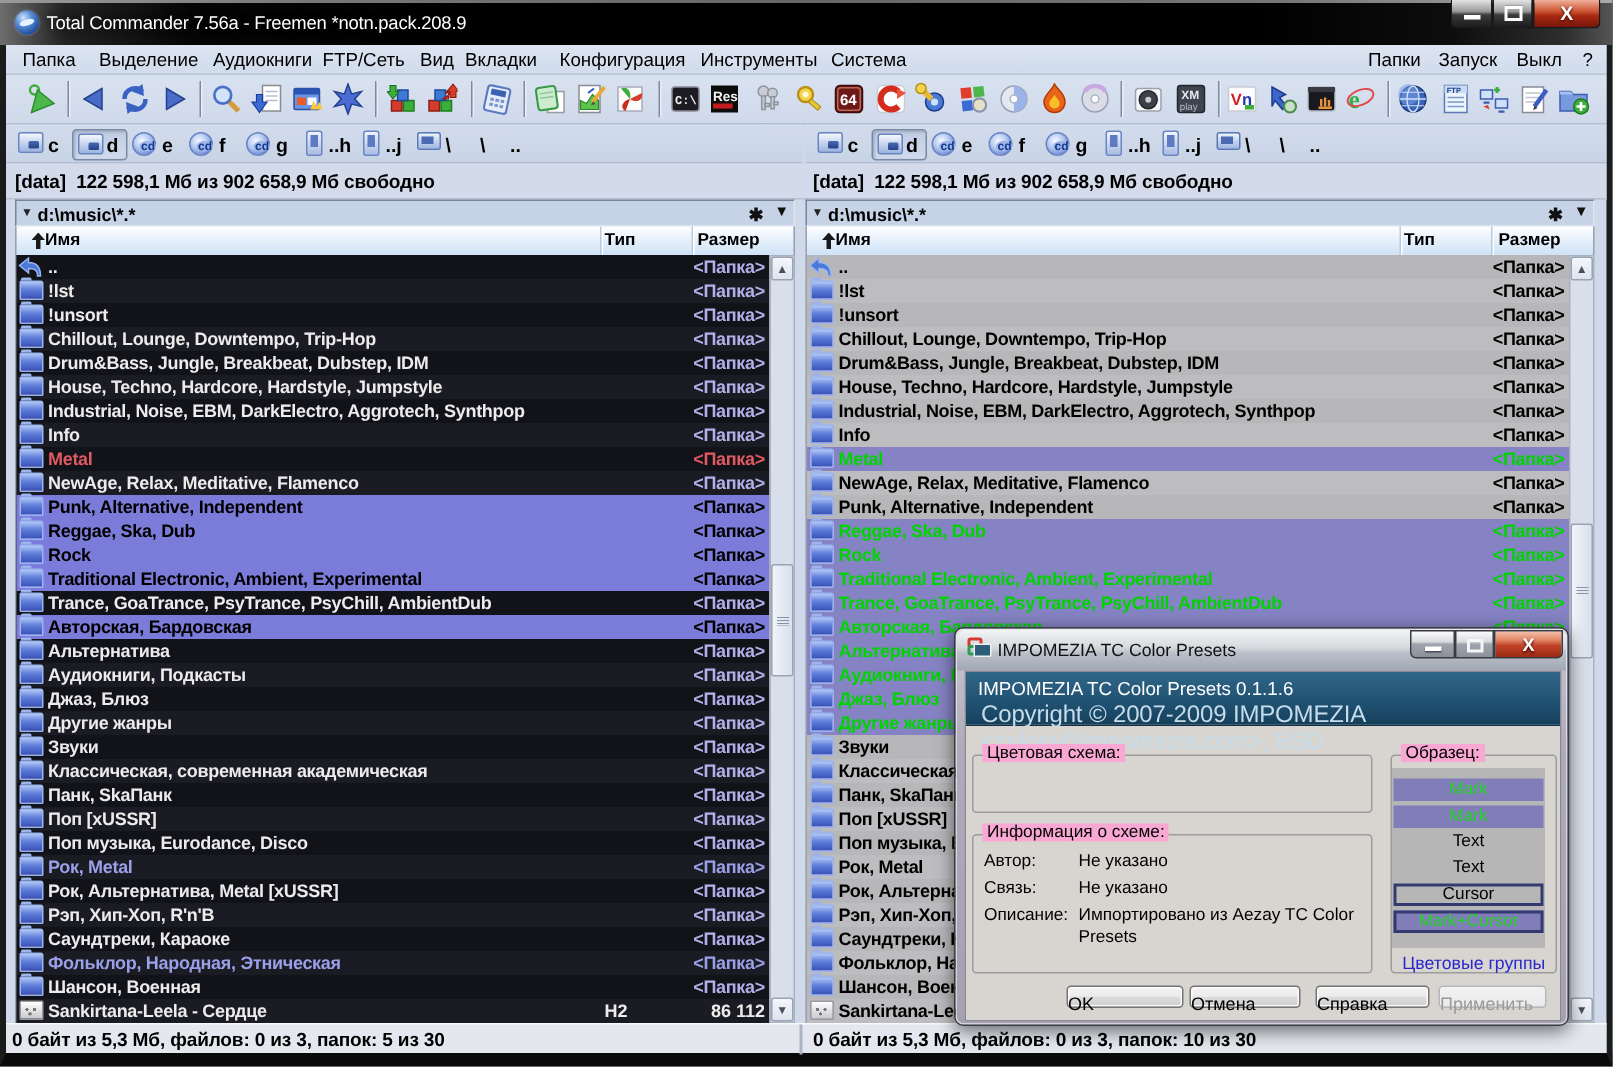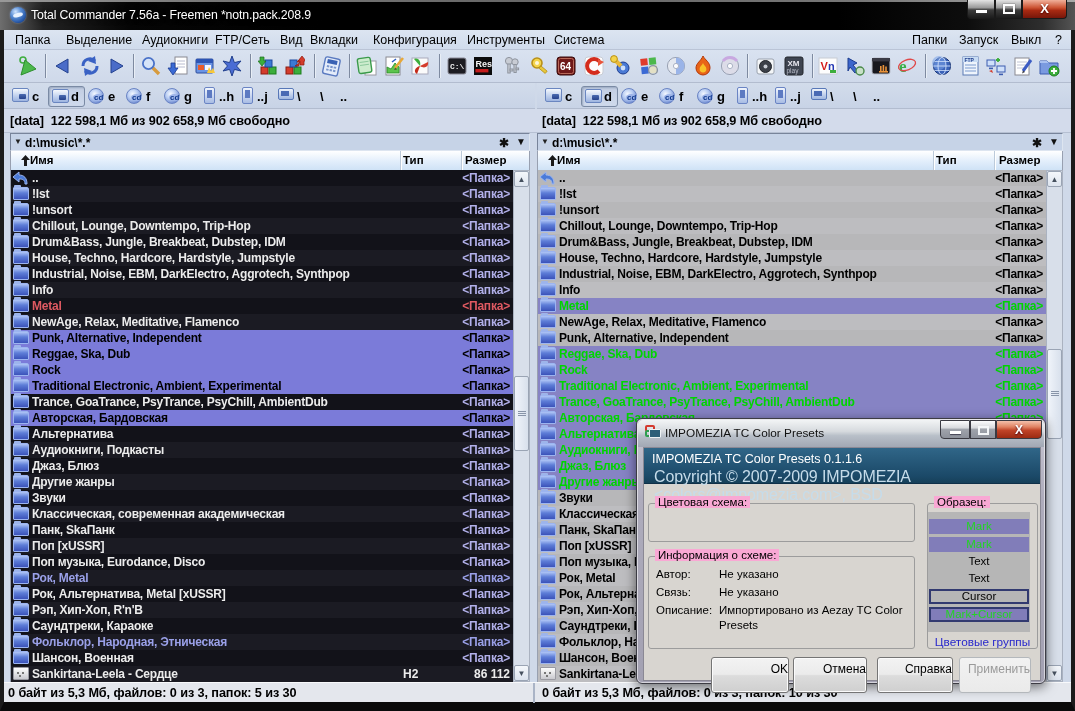--- a/index.html
+++ b/index.html
@@ -113,21 +113,21 @@
 #combo .ct{position:absolute;left:6px;top:4px;font-size:11.8px;color:#000}
 #combo .ca{position:absolute;right:7px;top:9px;width:0;height:0;border:4px solid transparent;border-top:5px solid #222}
 #grp2{left:4px;top:108px;width:267px;height:93px}
 .inf{position:absolute;font-size:11.5px;color:#000;white-space:nowrap}
 #grp3{left:283px;top:55px;width:111px;height:146px}
 #sample{position:absolute;left:284px;top:64px;width:102px;height:120px;background:#b6b6b6}
 .sr{position:absolute;left:1px;width:100px;height:15px;font-size:11.5px;text-align:center;line-height:15px;color:#000}
 .sr.mk{background:#817db9;color:#24d424}
 .sr.cur{border:2px solid #323a70;line-height:11px}
 #slink{position:absolute;left:283px;top:187px;width:111px;text-align:center;font-size:11.8px;color:#2828cc;white-space:nowrap}
-.btn{position:absolute;top:209px;height:36px;background:linear-gradient(#f3f3f3,#ebebeb 48%,#dcdcdc 52%,#cfcfcf);border:1px solid #757575;border-radius:3px;font-size:12px;color:#000;text-align:right;line-height:22px;box-shadow:inset 0 0 0 1px #fbfbfb}
+.btn{position:absolute;top:209px;height:15px;background:linear-gradient(#f3f3f3,#ebebeb 48%,#dcdcdc 52%,#cfcfcf);border:1px solid #757575;border-radius:3px;font-size:12px;color:#000;text-align:left;line-height:22px;box-shadow:inset 0 0 0 1px #fbfbfb}
 .btn.dis{background:linear-gradient(#f2f2f2,#eaeaea);border-color:#b4b8bc;color:#9a9a9a;box-shadow:none}
 </style>
 </head><body>
 <div class="abs" id="winbody"></div>
 <div class="abs" id="title">
     <div id="tcicon"></div>
     <span class="txt">Total Commander 7.56a - Freemen *notn.pack.208.9</span>
 <div class="capbtns">
       <div class="cb mn">
         <div class="dash"></div>

